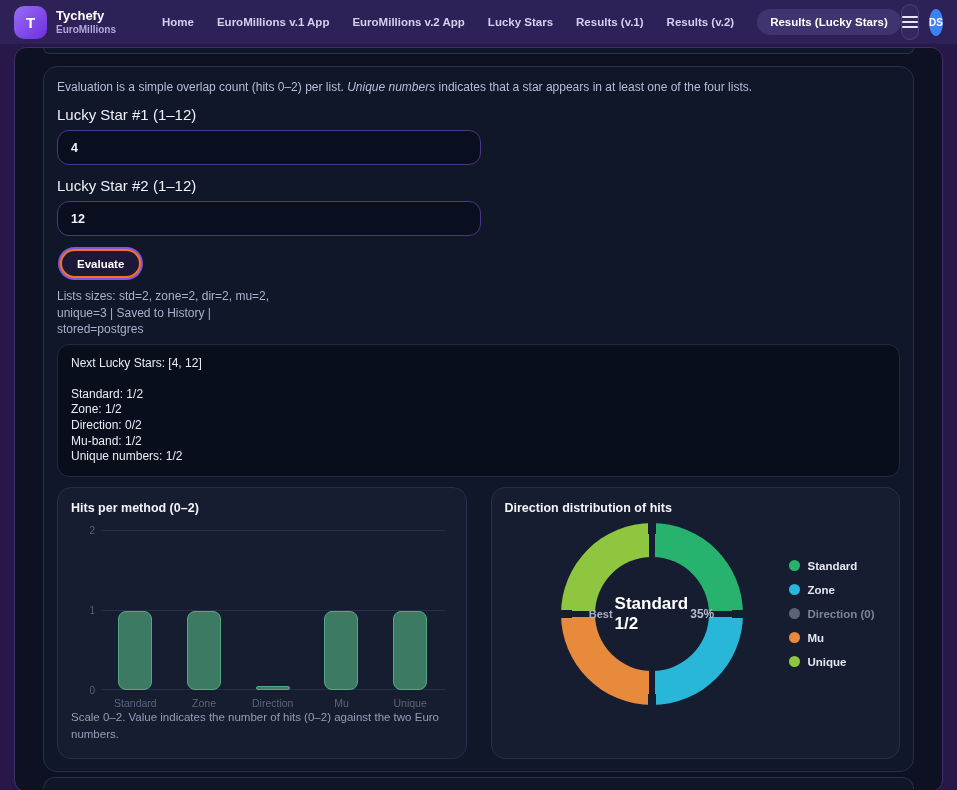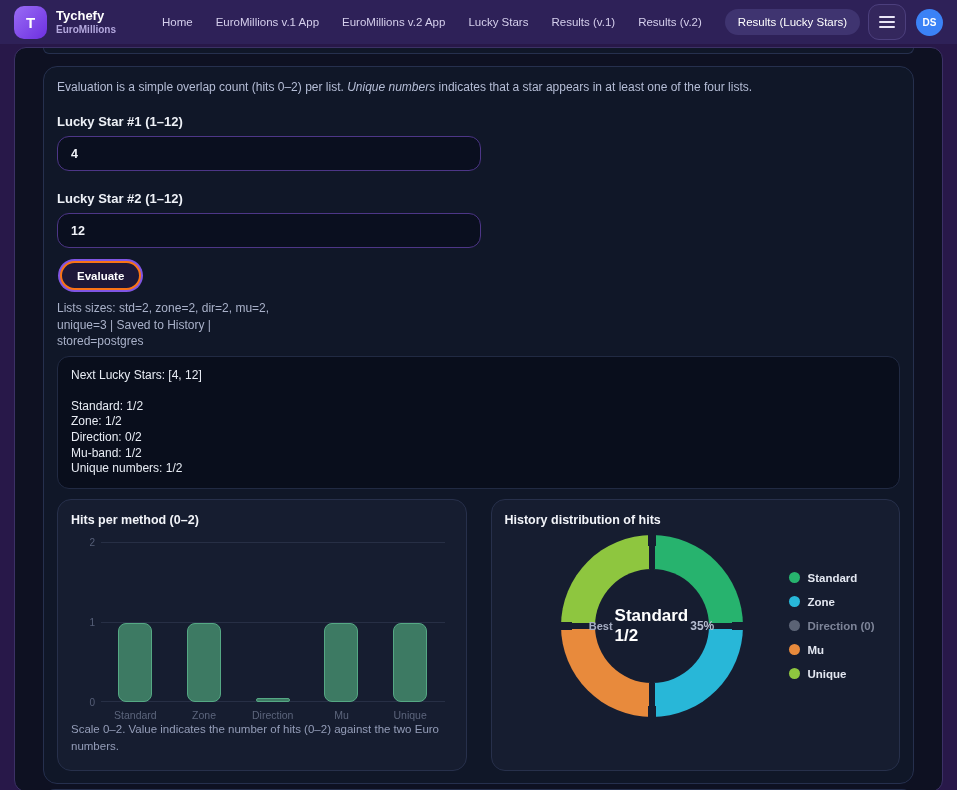--- a/index.html
+++ b/index.html
@@ -6,37 +6,37 @@
 html,body{width:957px;height:790px;overflow:hidden}
 body{background:#281849;font-family:"Liberation Sans","DejaVu Sans",sans-serif;color:#eef1f7;}
 
 
 .topnav{height:44px;background:#2e2158;display:flex;align-items:center;padding:0 14px;}
 .logo{width:33px;height:33px;border-radius:10px;background:linear-gradient(135deg,#9a6cf5,#6d2fe0);display:flex;align-items:center;justify-content:center;font-weight:bold;font-size:15px;color:#fff;flex:none}
 .brand{margin-left:9px;line-height:1.2}
 .brand-name{font-size:13px;font-weight:bold;color:#fff}
 .brand-sub{font-size:10px;font-weight:bold;color:#b4a8de}
 .nav-links{display:flex;align-items:center;margin-left:46px;gap:23px}
-.nav-item{font-size:11.5px;font-weight:normal;color:#d5cfec;padding:7px 0;white-space:nowrap;cursor:pointer}
+.nav-item{font-size:11.5px;font-weight:bold;color:#d5cfec;padding:7px 0;white-space:nowrap;cursor:pointer}
 .nav-item.active{background:#3f3470;color:#fff;padding:7px 13px;border-radius:999px}
 .nav-spacer{flex:1}
 .hamburger{width:38px;height:36px;border:1px solid #4c3f7d;border-radius:11px;background:rgba(255,255,255,.03);display:flex;flex-direction:column;align-items:center;justify-content:center;gap:3px;cursor:pointer}
 .hamburger i{display:block;width:16px;height:2px;border-radius:2px;background:#e9e5f6}
 .avatar{width:27px;height:27px;border-radius:50%;background:#3b82f6;color:#fff;font-size:10px;font-weight:bold;display:flex;align-items:center;justify-content:center;margin-left:10px;cursor:pointer}
 
 
 .content{margin:3px 14px 0;height:745px;background:#0e1122;border:1px solid #3c3166;border-radius:12px;padding:0 28px;overflow:hidden}
 .remnant-top{height:6px;border:1px solid #26304e;border-top:none;border-radius:0 0 12px 12px;background:#101728;margin-bottom:12px}
 .remnant-bottom{height:12px;border:1px solid #26304e;border-bottom:none;border-radius:12px 12px 0 0;background:#101728;margin-top:5px}
 
 .card{background:#101728;border:1px solid #26304e;border-radius:14px;padding:8px 13px 12px}
 .section-title{font-size:13.5px;font-weight:bold;color:#f4f6fa}
 .section-desc{font-size:12px;color:#b5bdd6;margin-top:5px}
 .it{font-style:italic}
-.field-label{font-size:13px;font-weight:bold;margin-top:20px}
+.field-label{font-size:15px;font-weight:normal;margin-top:12px}
 .text-input{display:block;margin-top:7px;width:424px;height:35px;background:#0a0f1f;border:1px solid #4d3687;border-radius:12px;color:#f0f2f8;font-size:12.5px;font-weight:600;padding:0 13px;outline:none;font-family:inherit}
 .evaluate-btn{display:inline-block;margin:13px 0 0 3px;height:29px;padding:0 15px;border-radius:999px;background:#1d1838;border:2px solid #f97316;box-shadow:0 0 0 2px #8055e2;color:#fff;font-weight:bold;font-size:11.5px;cursor:pointer;font-family:inherit}
 .status{margin-top:10px;font-size:12px;color:#a9b1c9;line-height:1.38;white-space:pre-line}
 .results{margin-top:6px;background:#090e1c;border:1px solid #212a43;border-radius:12px;padding:11px 13px;font-size:12px;line-height:1.3;color:#e8ecf4;white-space:pre-line}
 
 
 .charts-row{display:flex;gap:24px;margin-top:10px;height:272px}
 .chart-card{flex:1;background:#161d30;border:1px solid #27304b;border-radius:14px;padding:13px;overflow:hidden;display:flex;flex-direction:column}
 .chart-title{font-size:12.5px;font-weight:bold;color:#f2f4f9}
 
@@ -152,21 +152,21 @@
             <div class="bar-label">Standard</div>
             <div class="bar-label">Zone</div>
             <div class="bar-label">Direction</div>
             <div class="bar-label">Mu</div>
             <div class="bar-label">Unique</div>
           </div>
         <div class="chart-caption">Scale 0–2. Value indicates the number of hits (0–2) against the two Euro numbers.</div>
       </div>
 
       <div class="chart-card">
-        <div class="chart-title">History distribution of hits</div>
+        <div class="chart-title">Direction distribution of hits</div>
         <div class="donut-body">
           <div class="donut-wrap">
             <div class="donut-ring" style="background: conic-gradient(rgb(22, 29, 48) 0deg, rgb(22, 29, 48) 2.5deg, rgb(39, 179, 110) 2.5deg, rgb(39, 179, 110) 87.5deg, rgb(22, 29, 48) 87.5deg, rgb(22, 29, 48) 90deg, rgb(22, 29, 48) 90deg, rgb(22, 29, 48) 92.5deg, rgb(40, 183, 216) 92.5deg, rgb(40, 183, 216) 177.5deg, rgb(22, 29, 48) 177.5deg, rgb(22, 29, 48) 180deg, rgb(22, 29, 48) 180deg, rgb(22, 29, 48) 182.5deg, rgb(232, 138, 60) 182.5deg, rgb(232, 138, 60) 267.5deg, rgb(22, 29, 48) 267.5deg, rgb(22, 29, 48) 270deg, rgb(22, 29, 48) 270deg, rgb(22, 29, 48) 272.5deg, rgb(142, 198, 63) 272.5deg, rgb(142, 198, 63) 357.5deg, rgb(22, 29, 48) 357.5deg, rgb(22, 29, 48) 360deg);"></div>
             <div class="donut-hole">
               <div class="center-kicker">Best</div>
               <div class="center-title">Standard 1/2</div>
               <div class="center-sub">35%</div>
             </div>
           </div>
           <div class="legend">

